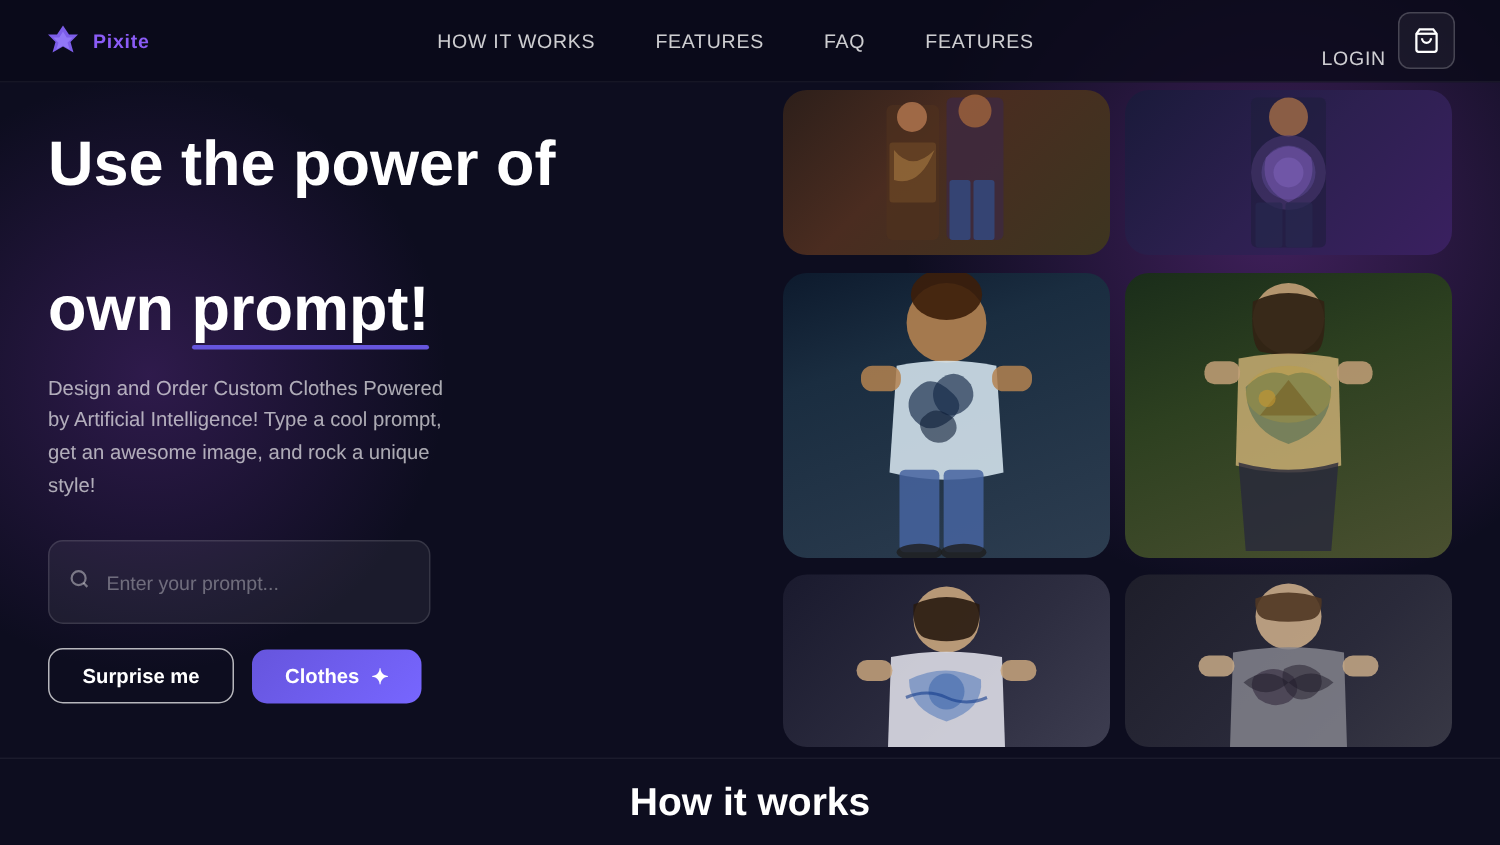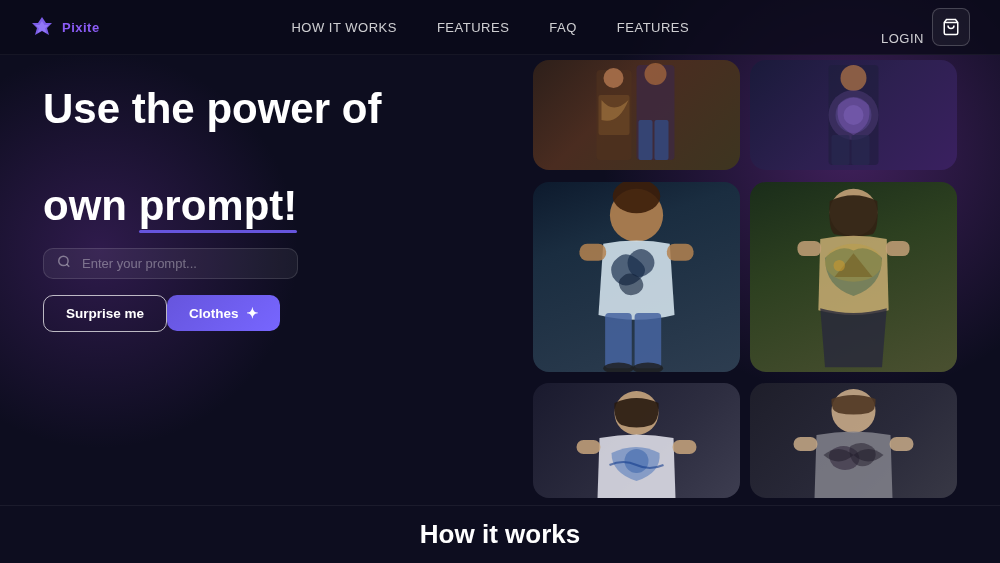--- a/index.html
+++ b/index.html
@@ -107,21 +107,21 @@
       color: #fff;
       font-size: 16px;
     }
 
     
     .main {
       position: relative;
       z-index: 5;
       display: flex;
       height: calc(563px - 55px - 58px);
-      padding: 0 43px;
+      padding: 0 32px;
     }
 
     
     .hero {
       width: 490px;
       flex-shrink: 0;
       padding-top: 30px;
       padding-right: 20px;
     }
 
@@ -167,34 +167,35 @@
       left: 14px;
       top: 50%;
       transform: translateY(-50%);
       color: rgba(255,255,255,0.4);
       font-size: 15px;
     }
 
     .prompt-input {
       width: 100%;
       max-width: 255px;
-      height: 31px;
+      height: 56px;
       background: rgba(255,255,255,0.06);
       border: 1px solid rgba(255,255,255,0.12);
       border-radius: 10px;
       padding: 0 14px 0 38px;
       font-size: 13px;
       color: rgba(255,255,255,0.6);
       outline: none;
     }
 
     .prompt-input::placeholder { color: rgba(255,255,255,0.35); }
 
     .btn-row {
       display: flex;
+      gap: 12px;
       align-items: center;
     }
 
     .btn-surprise {
       padding: 10px 22px;
       border-radius: 10px;
       border: 1.5px solid rgba(255,255,255,0.7);
       background: transparent;
       color: #fff;
       font-size: 13.5px;
@@ -319,20 +320,21 @@
 </nav>
 
 <div class="main">
 
   <div class="hero">
     <h1 class="hero-title">
       <span>Use the power of</span><br>
       <br>
       <span>own </span><span class="underline-word">prompt!</span>
     </h1>
+    <p class="hero-subtitle">Design and Order Custom Clothes Powered by Artificial Intelligence! Type a cool prompt, get an awesome image, and rock a unique style!</p>
 
     <div class="prompt-input-wrapper">
       <span class="search-icon-inside">
         <svg width="14" height="14" viewBox="0 0 24 24" fill="none" stroke="rgba(255,255,255,0.4)" stroke-width="2.5">
           <circle cx="11" cy="11" r="8"></circle>
           <line x1="21" y1="21" x2="16.65" y2="16.65"></line>
         </svg>
       </span>
       <input class="prompt-input" type="text" placeholder="Enter your prompt..." style="">
     </div>

